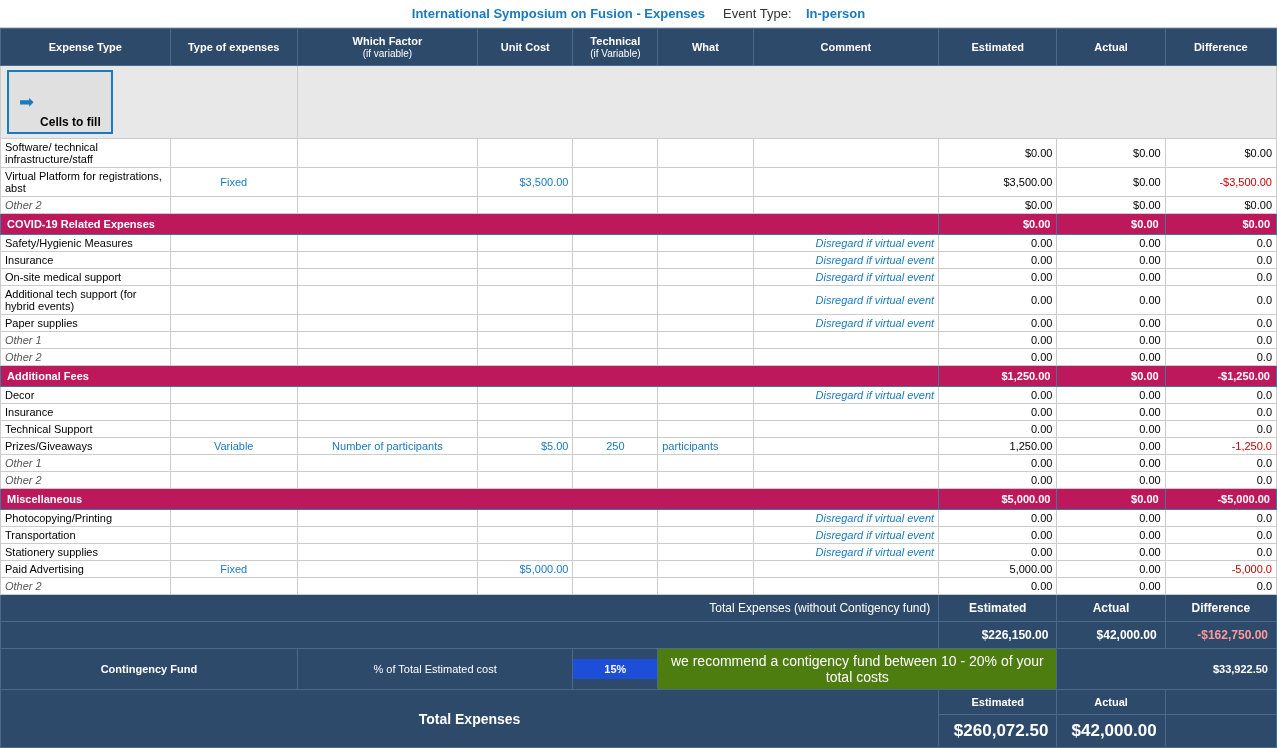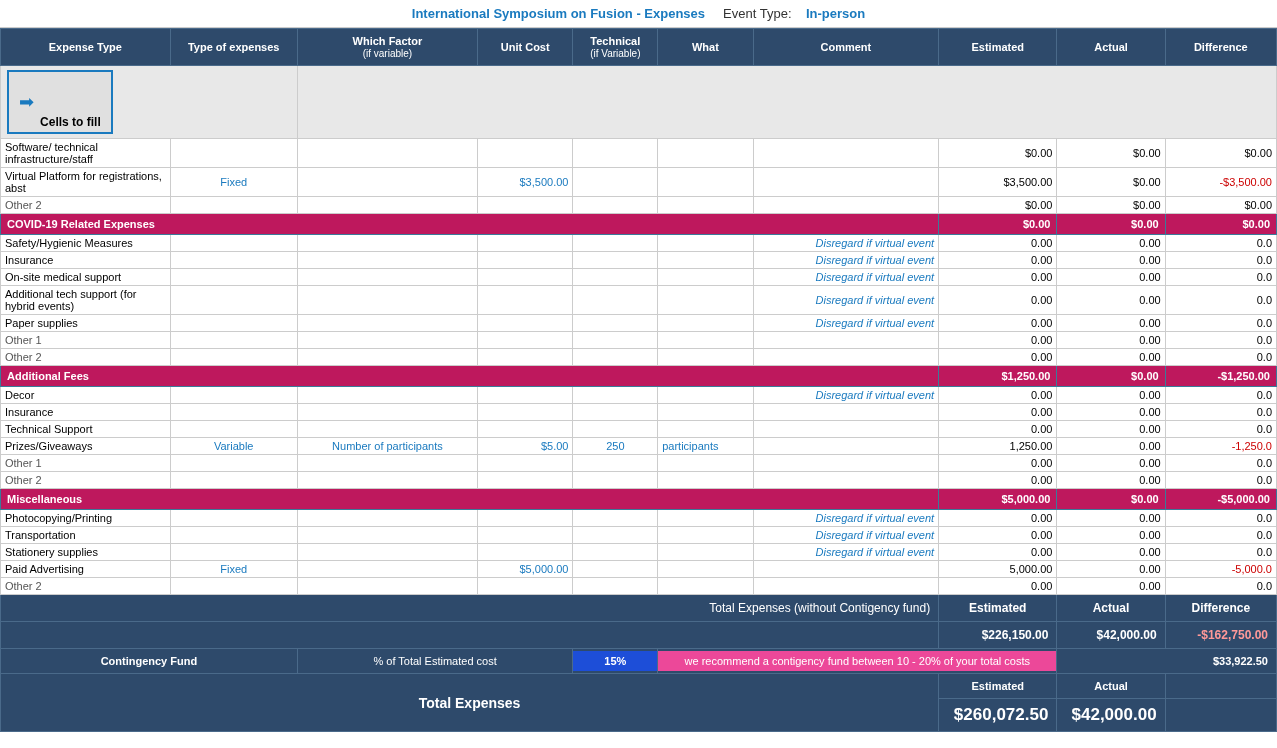--- a/index.html
+++ b/index.html
@@ -85,39 +85,39 @@
     .contingency-row td.label { font-weight: bold; text-align: center; }
     .contingency-row td.pct-label { text-align: center; }
     .contingency-pct-box {
       background: #1d4ed8;
       color: #fff;
       text-align: center;
       font-weight: bold;
       padding: 4px 0;
     }
     .contingency-recommend {
-      background: #ec4899;
+      background: #4d7c0f;
       color: #fff;
       text-align: center;
-      font-size: 11px;
+      font-size: 14px;
       padding: 4px 6px;
     }
     .contingency-value { text-align: right; font-weight: bold; color: #fff; }
 
     .total-expenses-row td {
       background: #2e4a6b;
       color: #fff;
       padding: 6px 8px;
       border: 1px solid #4a6a8a;
     }
     .total-expenses-row td.label { text-align: center; font-weight: bold; font-size: 14px; }
     .total-expenses-row td.col-header { text-align: center; font-weight: bold; font-size: 11px; }
     .total-expenses-row td.value { text-align: right; font-weight: bold; font-size: 17px; }
 
-    .italic-other { color: #555; }
+    .italic-other { font-style: italic; color: #555; }
   </style>
 </head>
 <body>
 
 <div style="text-align:center; padding: 6px 0; font-size:13px; border-bottom: 1px solid #ccc;">
   <span style="color:#1a7abf; font-weight:bold;">International Symposium on Fusion -  Expenses</span>
   &nbsp;&nbsp;&nbsp;
   <span style="color:#333;">Event Type:</span>
   &nbsp;&nbsp;
   <span style="color:#1a7abf; font-weight:bold;">In-person</span>

